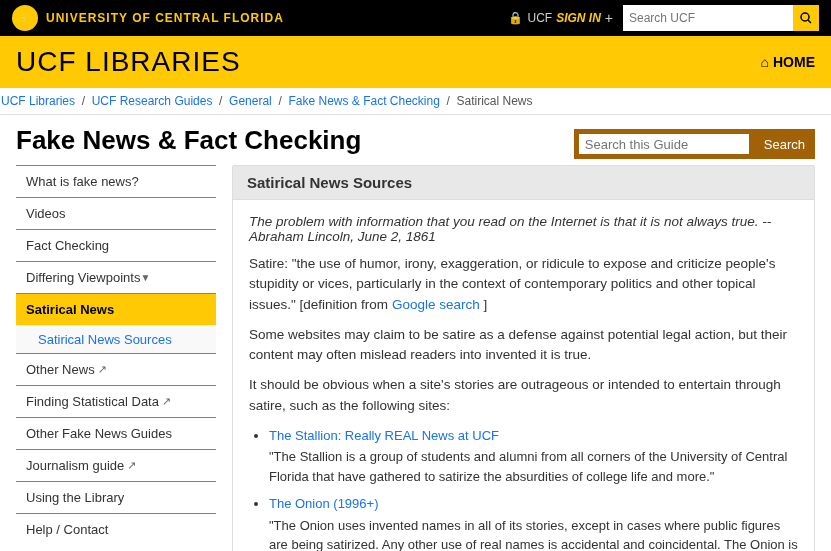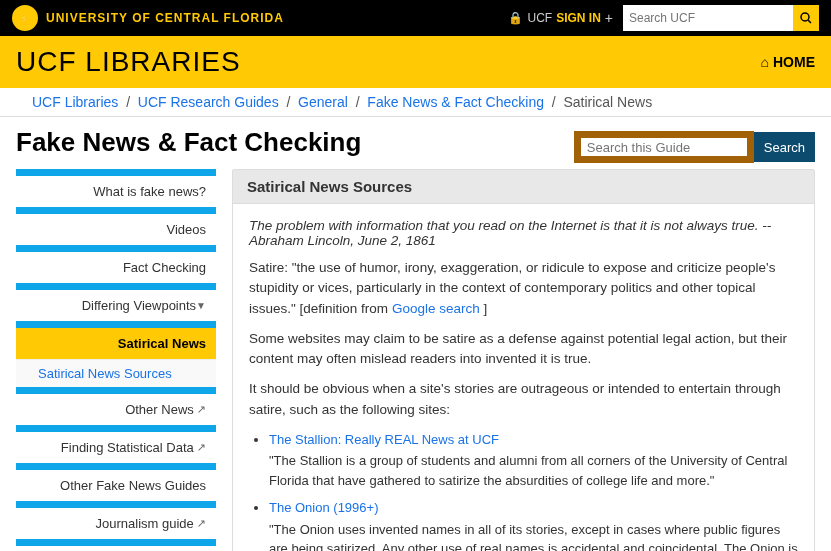--- a/index.html
+++ b/index.html
@@ -48,20 +48,21 @@
       align-items: center;
       gap: 4px;
       color: #ccc;
       font-size: 12px;
     }
     #sign-in-link {
       color: #ffc904;
       font-weight: bold;
       font-size: 12px;
       text-decoration: none;
+      font-style: italic;
     }
     #top-bar-plus {
       color: #ccc;
       font-size: 14px;
     }
     #search-bar-top {
       display: flex;
       align-items: flex-end;
     }
     #search-input-top {
@@ -106,22 +107,22 @@
       font-size: 14px;
       font-weight: bold;
       text-decoration: none;
       display: flex;
       align-items: center;
       gap: 4px;
     }
 
     
     #breadcrumb-bar {
-      padding: 6px 32px;
-      font-size: 14px;
+      padding: 6px 1px;
+      font-size: 12px;
       color: #555;
       border-bottom: 1px solid #ddd;
     }
     #breadcrumb-bar a {
       color: #1a73e8;
       text-decoration: none;
     }
 
     
     #page-title-area {
@@ -137,56 +138,56 @@
     }
     #guide-search-area {
       display: flex;
       align-items: center;
       gap: 0;
       margin-top: 4px;
     }
     #guide-search-input {
       height: 30px;
       width: 180px;
-      border: 7px solid #a16207;
+      border: 5px solid #a16207;
       padding: 9px 6px;
       font-size: 13px;
       outline: none;
     }
     #guide-search-button {
       height: 30px;
       padding: 0 10px;
-      background: #0c4a6e;
+      background: #a16207;
       color: #fff;
       border: none;
       font-size: 13px;
       cursor: pointer;
     }
 
     
     #main-layout {
       display: flex;
       padding: 0 16px 16px;
       gap: 16px;
     }
 
     
     #sidebar {
       width: 200px;
       flex-shrink: 0;
     }
     .sidebar-item {
-      border-top: 7px solid #0ea5e9;
+      border-top: 1px solid #0ea5e9;
       padding: 8px 10px;
       cursor: pointer;
       font-size: 13px;
       color: #333;
       display: flex;
       align-items: center;
-      justify-content: flex-end;
+      justify-content: flex-start;
     }
     .sidebar-item.active {
       background: #ffc904;
       font-weight: bold;
       color: #000;
     }
     .sidebar-item .ext-icon {
       font-size: 11px;
       color: #666;
       margin-left: 3px;

